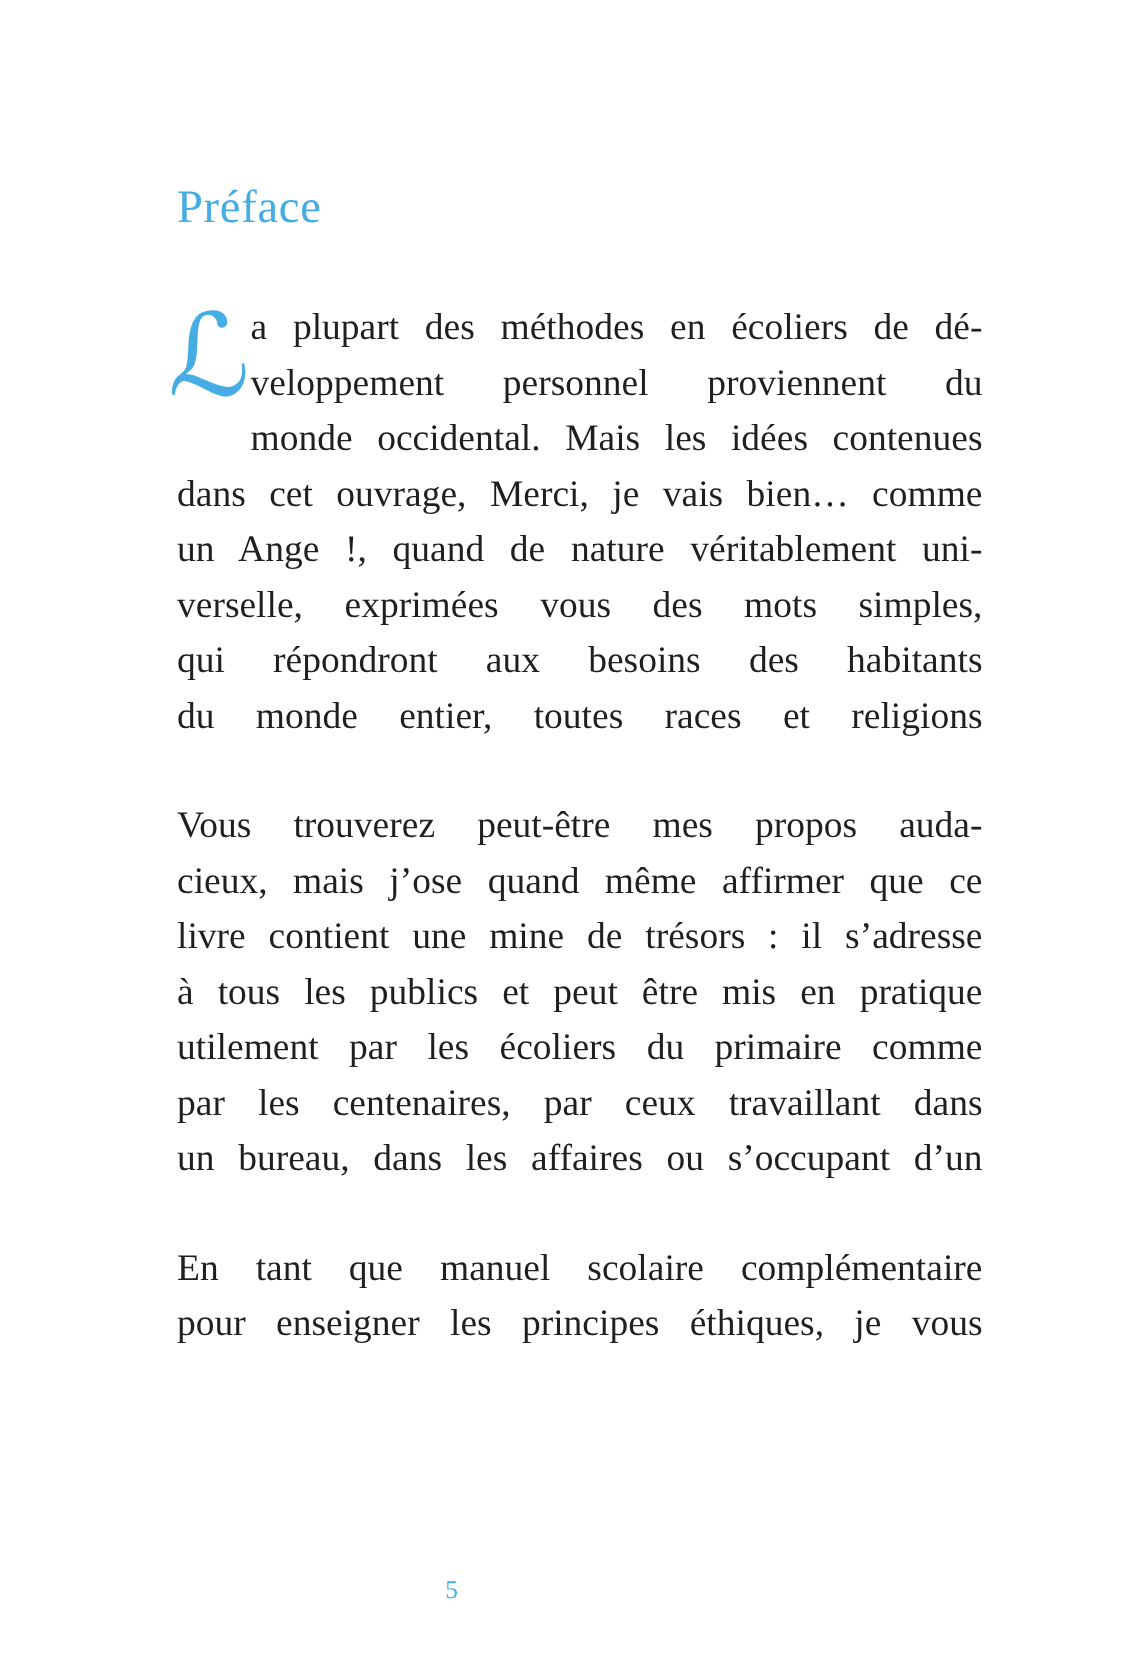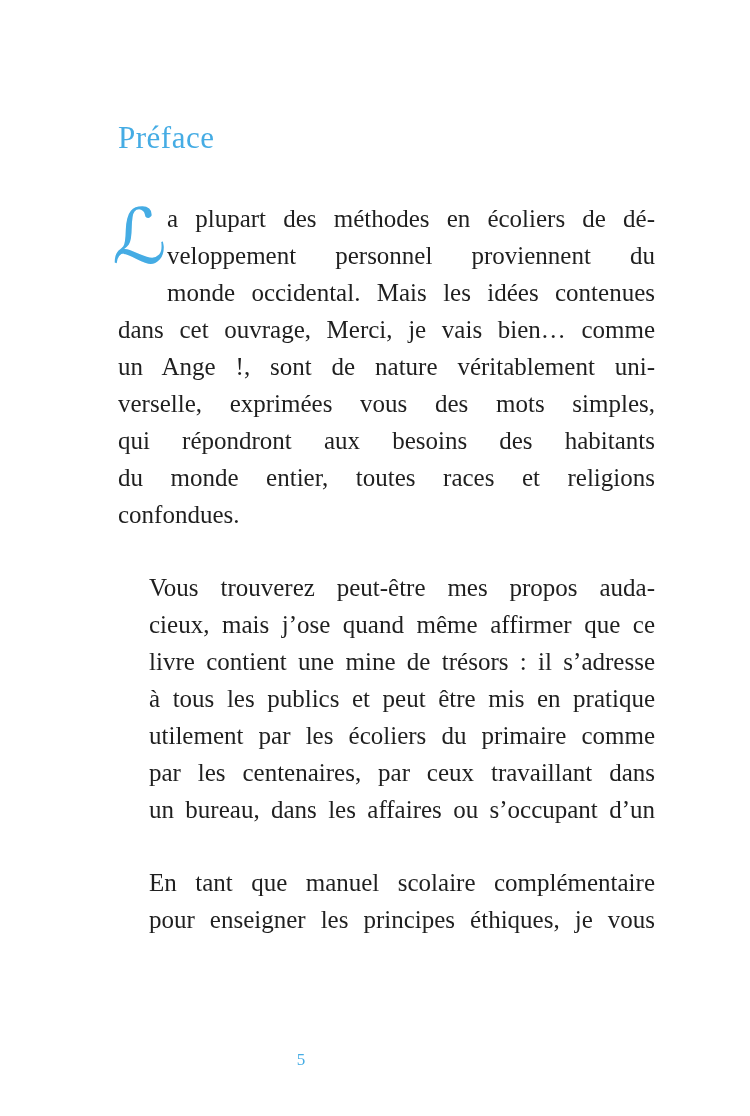--- a/index.html
+++ b/index.html
@@ -31,21 +31,21 @@
     line-height:36px;
     font-weight:400;
     letter-spacing:.5px;
     color:var(--accent);
   }
   .para{
     font-size:25px;
     line-height:37px;
     color:var(--body-text);
   }
-  .para + .para{margin-top:36px;margin-left:31px;}
+  .para + .para{margin-top:36px;}
   .line{
     text-align:justify;
     text-align-last:justify;
     height:37px;
     white-space:normal;
   }
   .line.short{
     text-align-last:left;
   }
   .it{}
@@ -77,25 +77,24 @@
 <div class="page">
   <div class="content">
     <h1 class="title">Préface</h1>
     <div>
         <div class="para">
           <span class="drop-cap">ℒ</span>
           <div class="line"><span>a plupart des méthodes en écoliers de dé-</span></div>
           <div class="line"><span>veloppement personnel proviennent du</span></div>
           <div class="line"><span>monde occidental. Mais les idées contenues</span></div>
           <div class="line"><span>dans cet ouvrage, </span><span class="it">Merci, je vais bien… comme</span></div>
-          <div class="line"><span class="it">un Ange !</span><span>, sont de nature véritablement uni-</span></div>
+          <div class="line"><span class="it">un Ange !</span><span>, quand de nature véritablement uni-</span></div>
           <div class="line"><span>verselle, exprimées vous des mots simples,</span></div>
           <div class="line"><span>qui répondront aux besoins des habitants</span></div>
           <div class="line"><span>du monde entier, toutes races et religions</span></div>
-          <div class="line short"><span>confondues.</span></div>
         </div>
         <div class="para">
           <div class="line"><span>Vous trouverez peut-être mes propos auda-</span></div>
           <div class="line"><span>cieux, mais j’ose quand même affirmer que ce</span></div>
           <div class="line"><span>livre contient une mine de trésors : il s’adresse</span></div>
           <div class="line"><span>à tous les publics et peut être mis en pratique</span></div>
           <div class="line"><span>utilement par les écoliers du primaire comme</span></div>
           <div class="line"><span>par les centenaires, par ceux travaillant dans</span></div>
           <div class="line"><span>un bureau, dans les affaires ou s’occupant d’un</span></div>
         </div>

